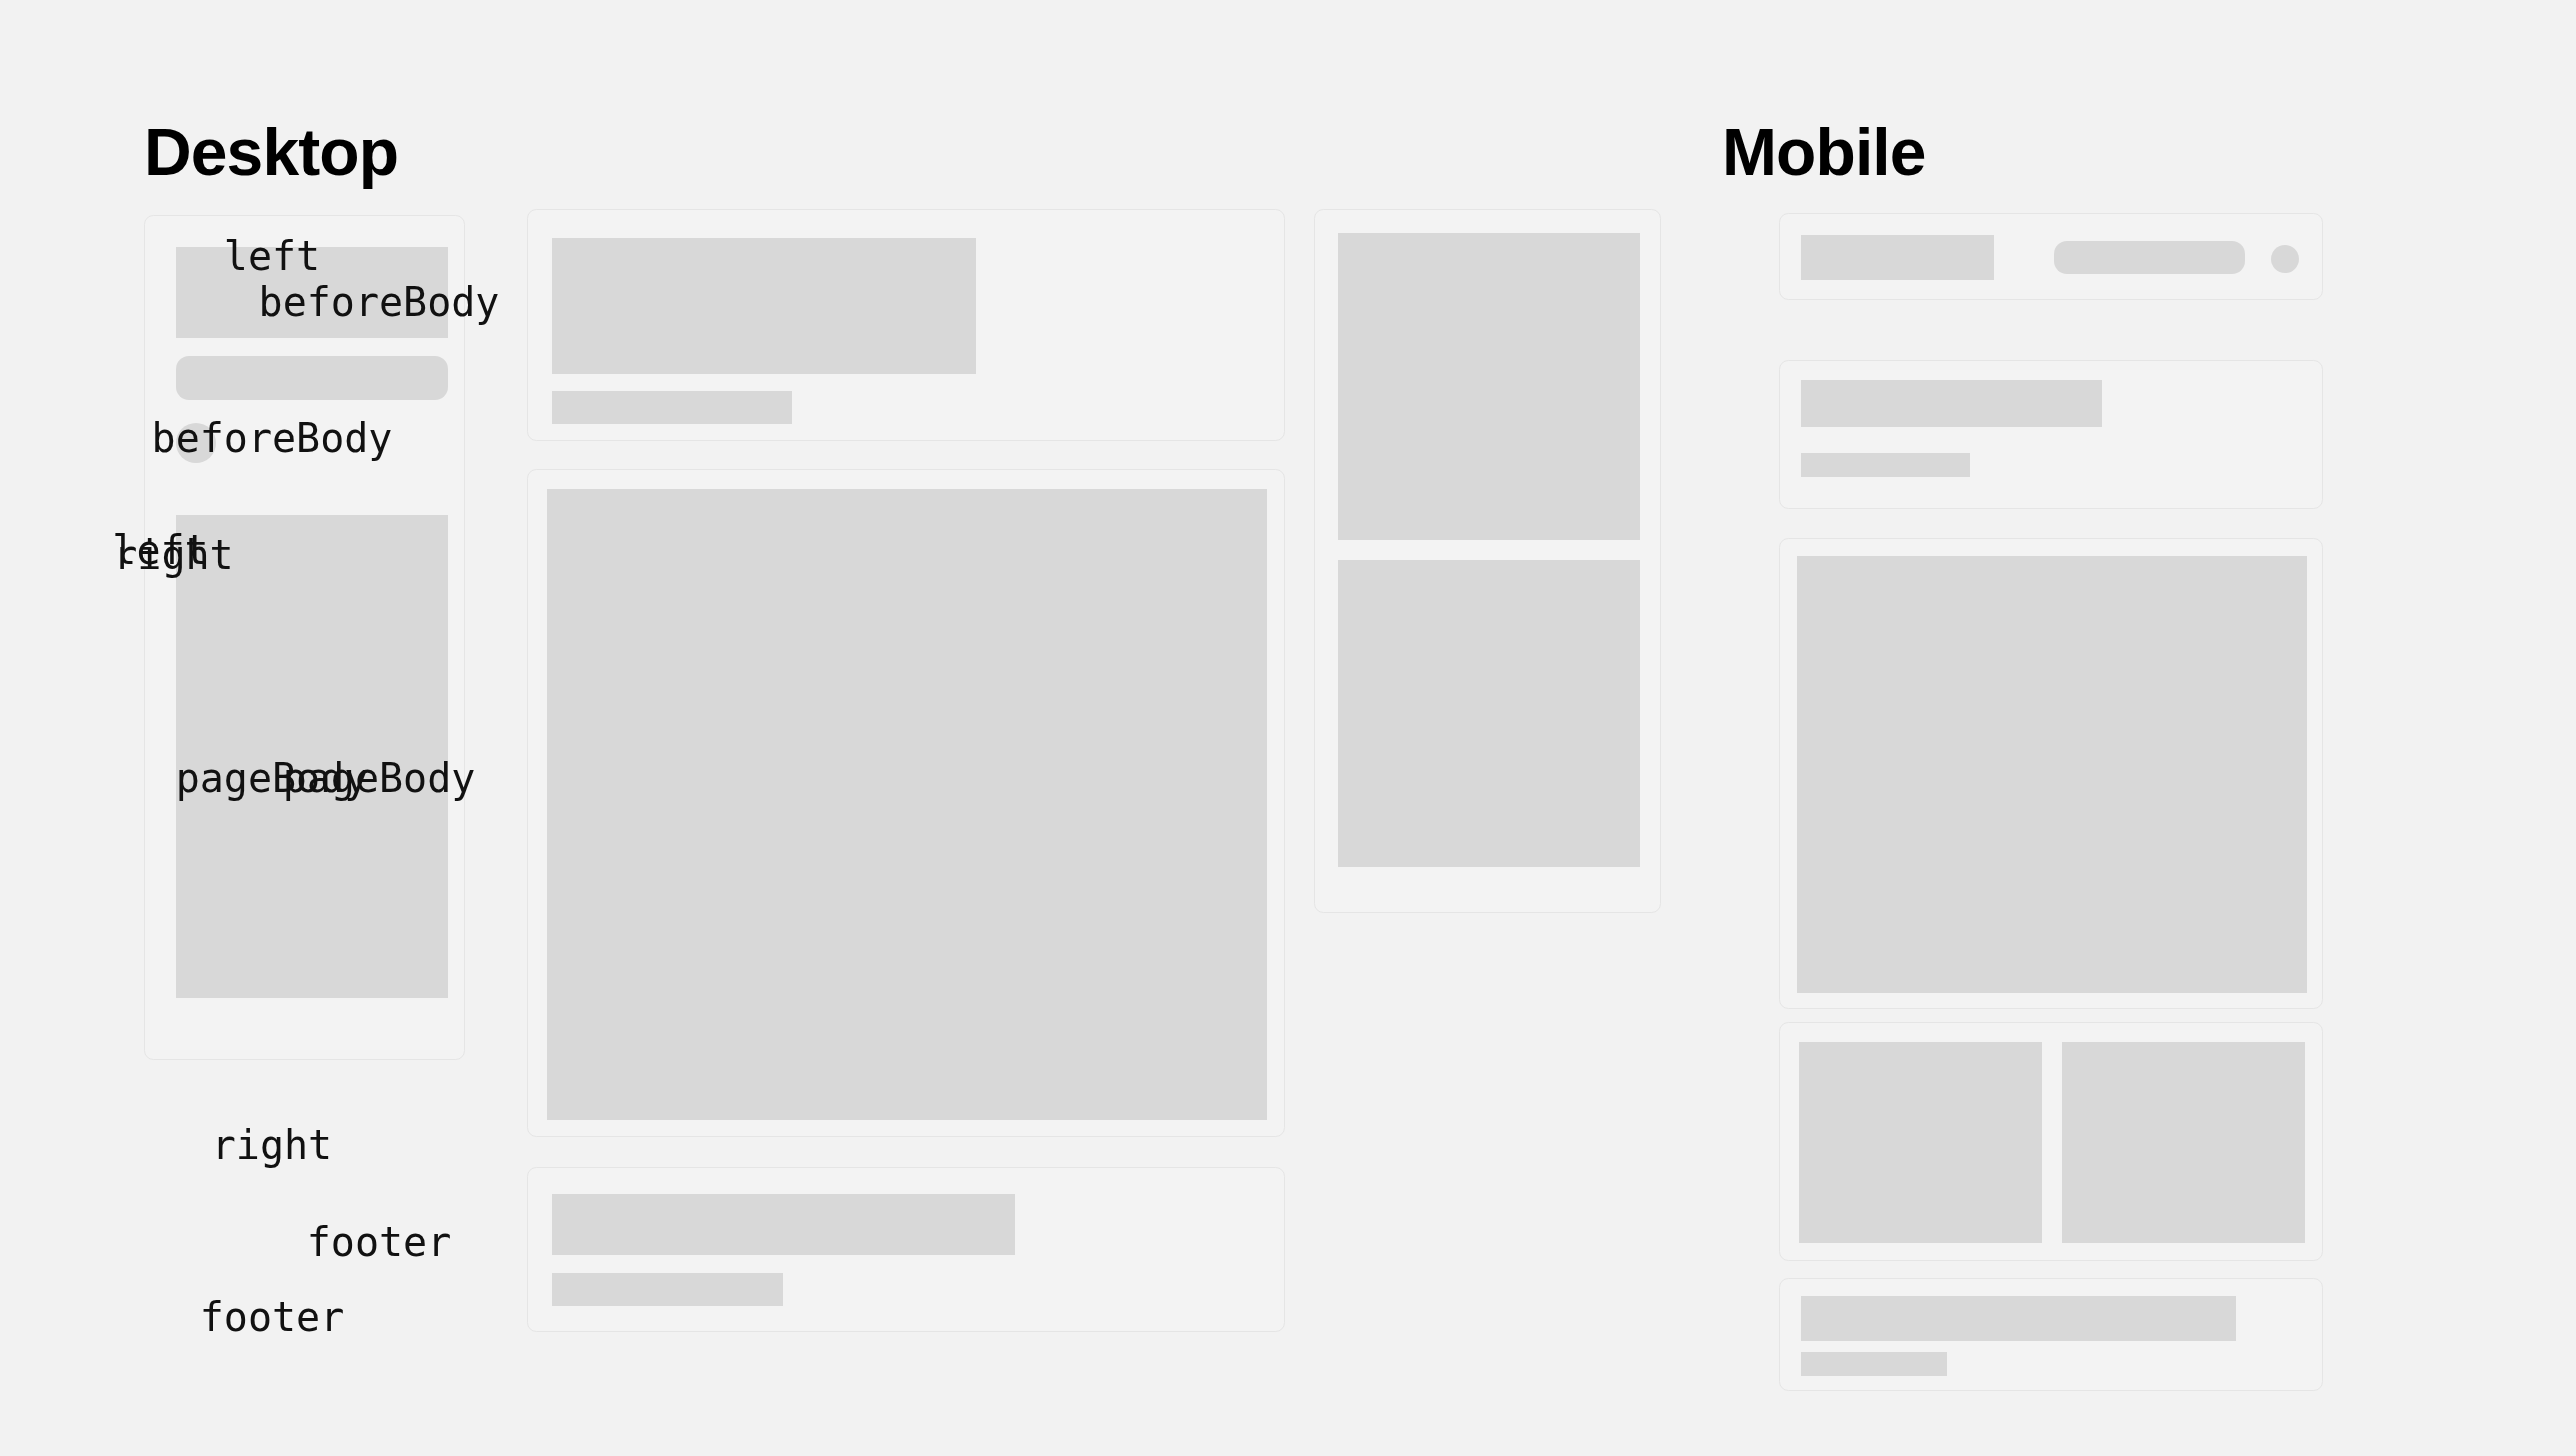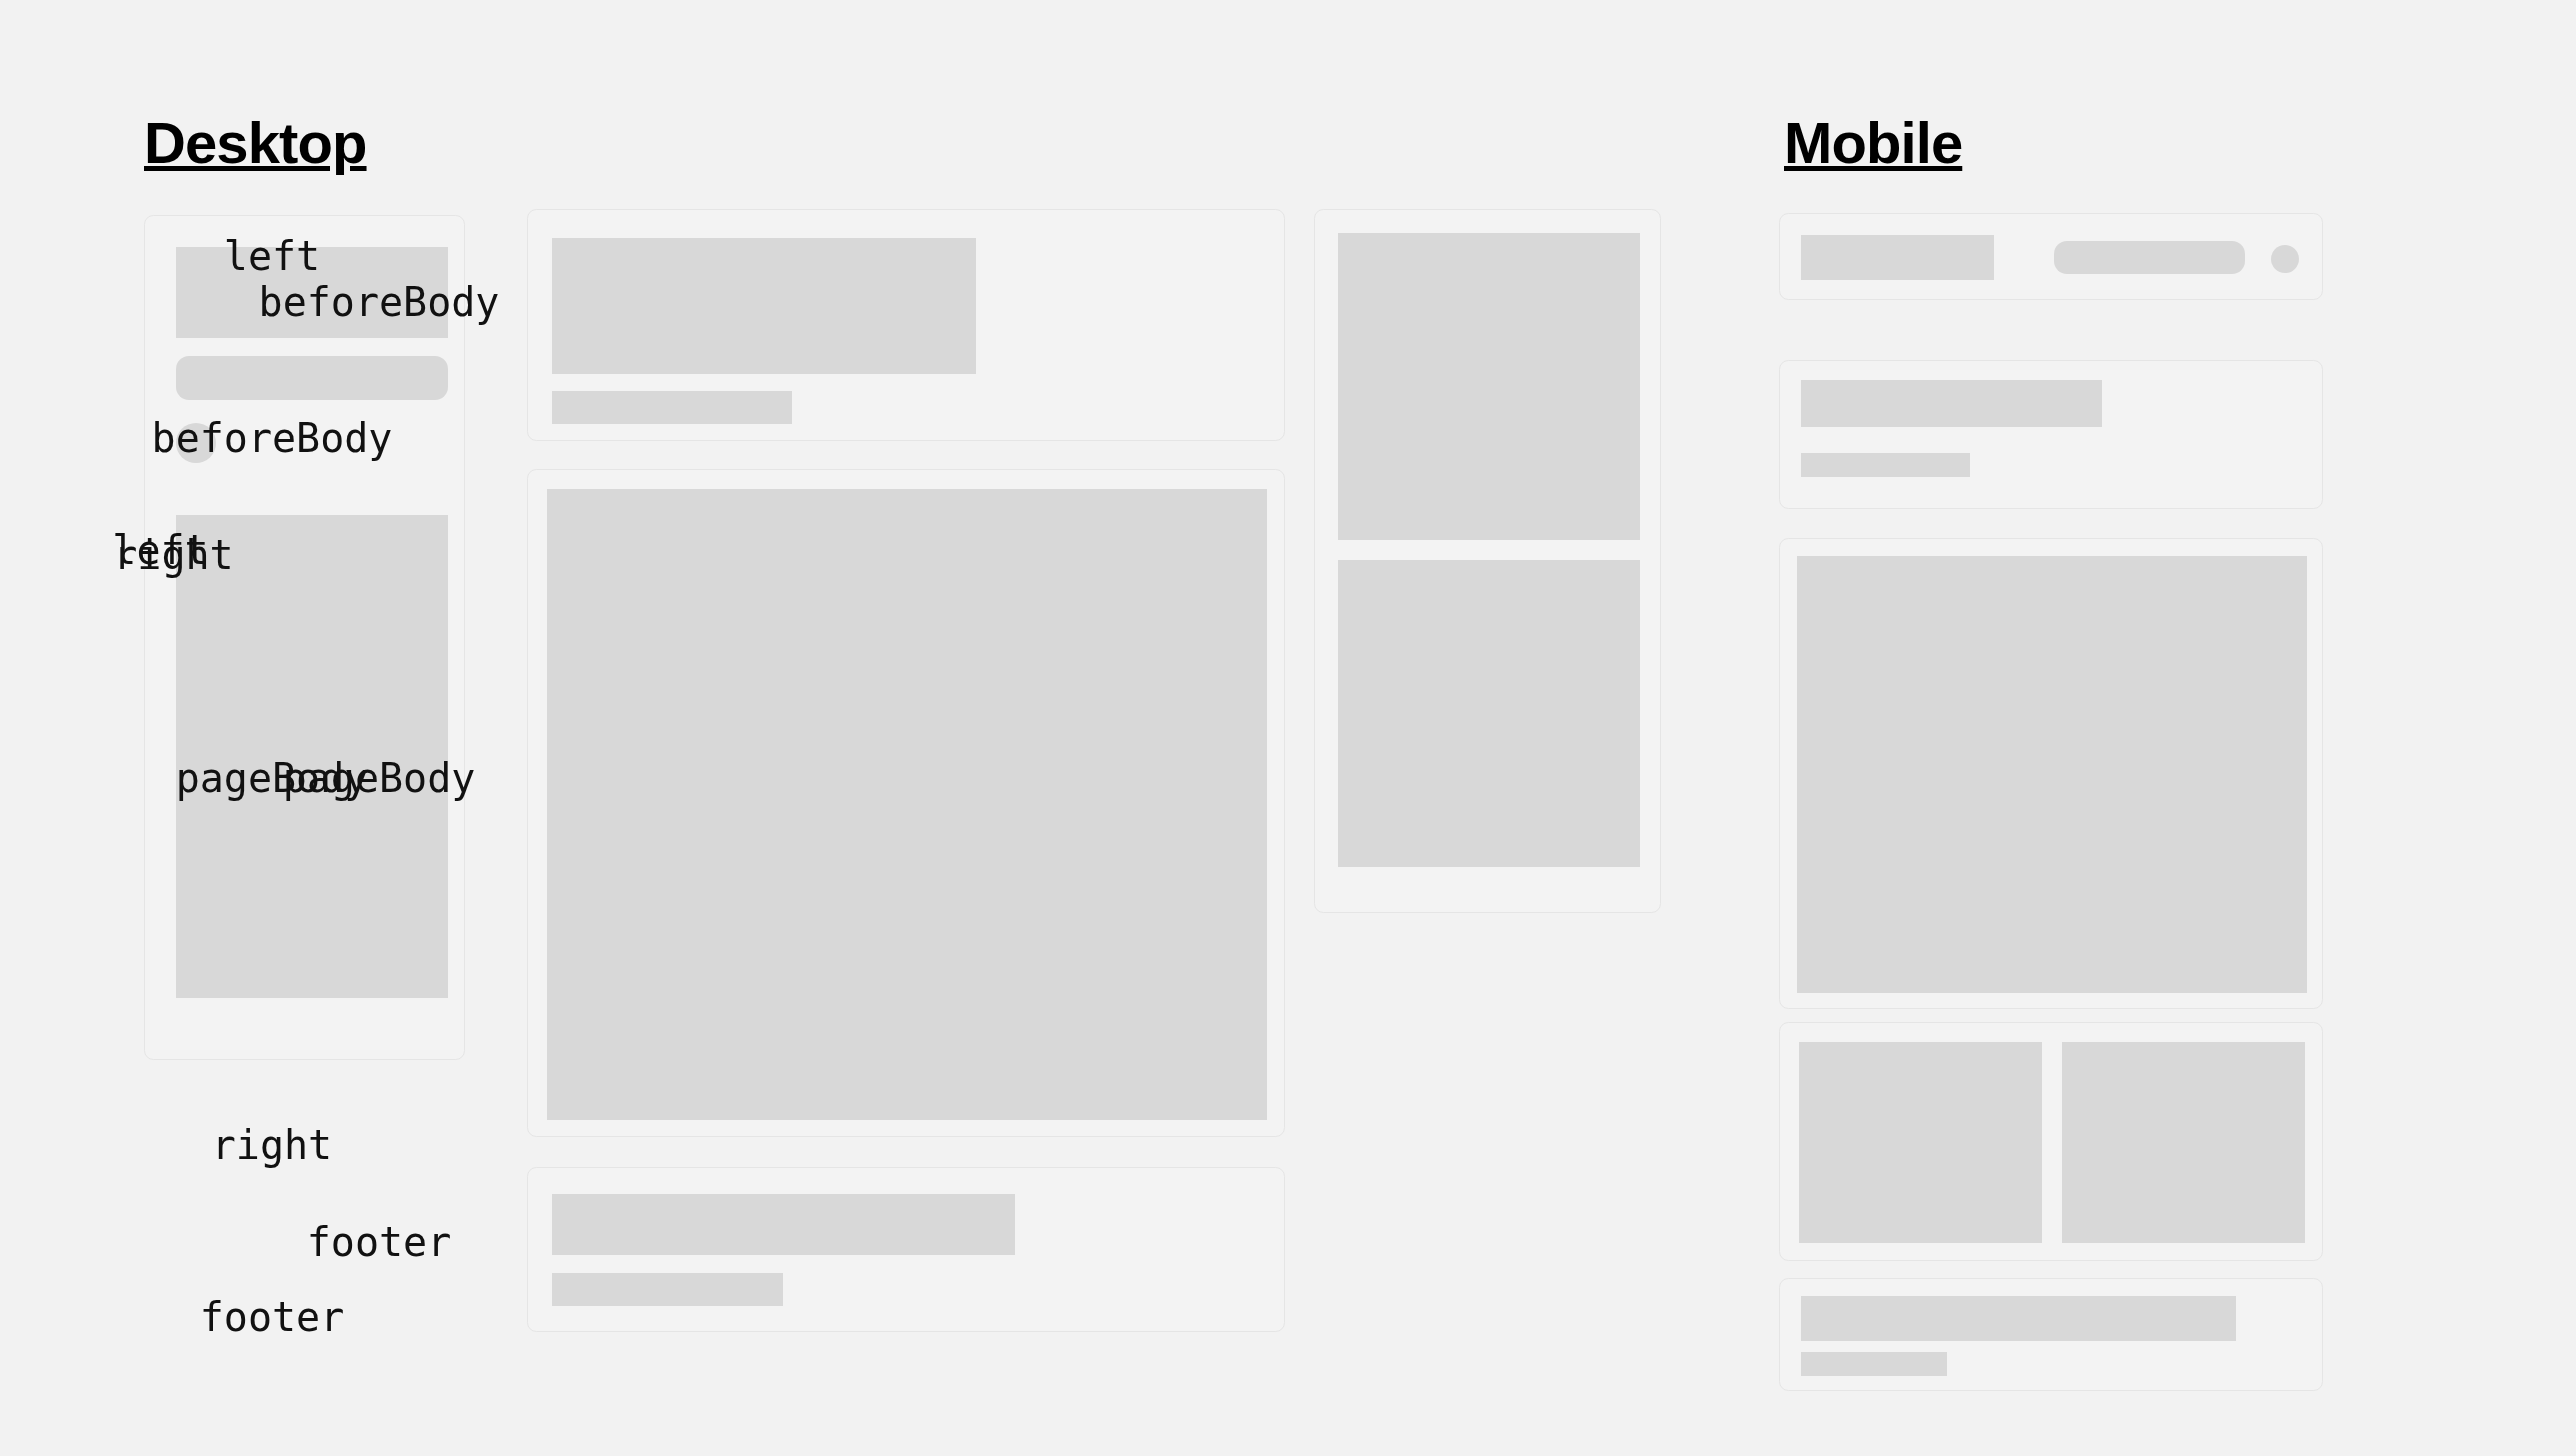--- a/index.html
+++ b/index.html
@@ -13,29 +13,28 @@
     font-family: "Liberation Sans", sans-serif;
     overflow: hidden;
     position: relative;
   }
 
   
   .section-title {
     position: absolute;
     font-family: "Liberation Sans", sans-serif;
     font-weight: bold;
-    font-size: 58px;
+    font-size: 66px;
     line-height: 1;
     color: #000000;
     letter-spacing: -0.9px;
     white-space: nowrap;
-    text-decoration: underline;
   }
   #desktop-title { left: 144px; top: 75px; }
-  #mobile-title  { left: 1784px; top: 75px; }
+  #mobile-title  { left: 1722px; top: 75px; }
 
   
   .frame {
     position: absolute;
     background: #f3f3f3;
     border: 1.9px solid #e5e5e5;
     border-radius: 9.4px;
     box-sizing: border-box;
   }
 

